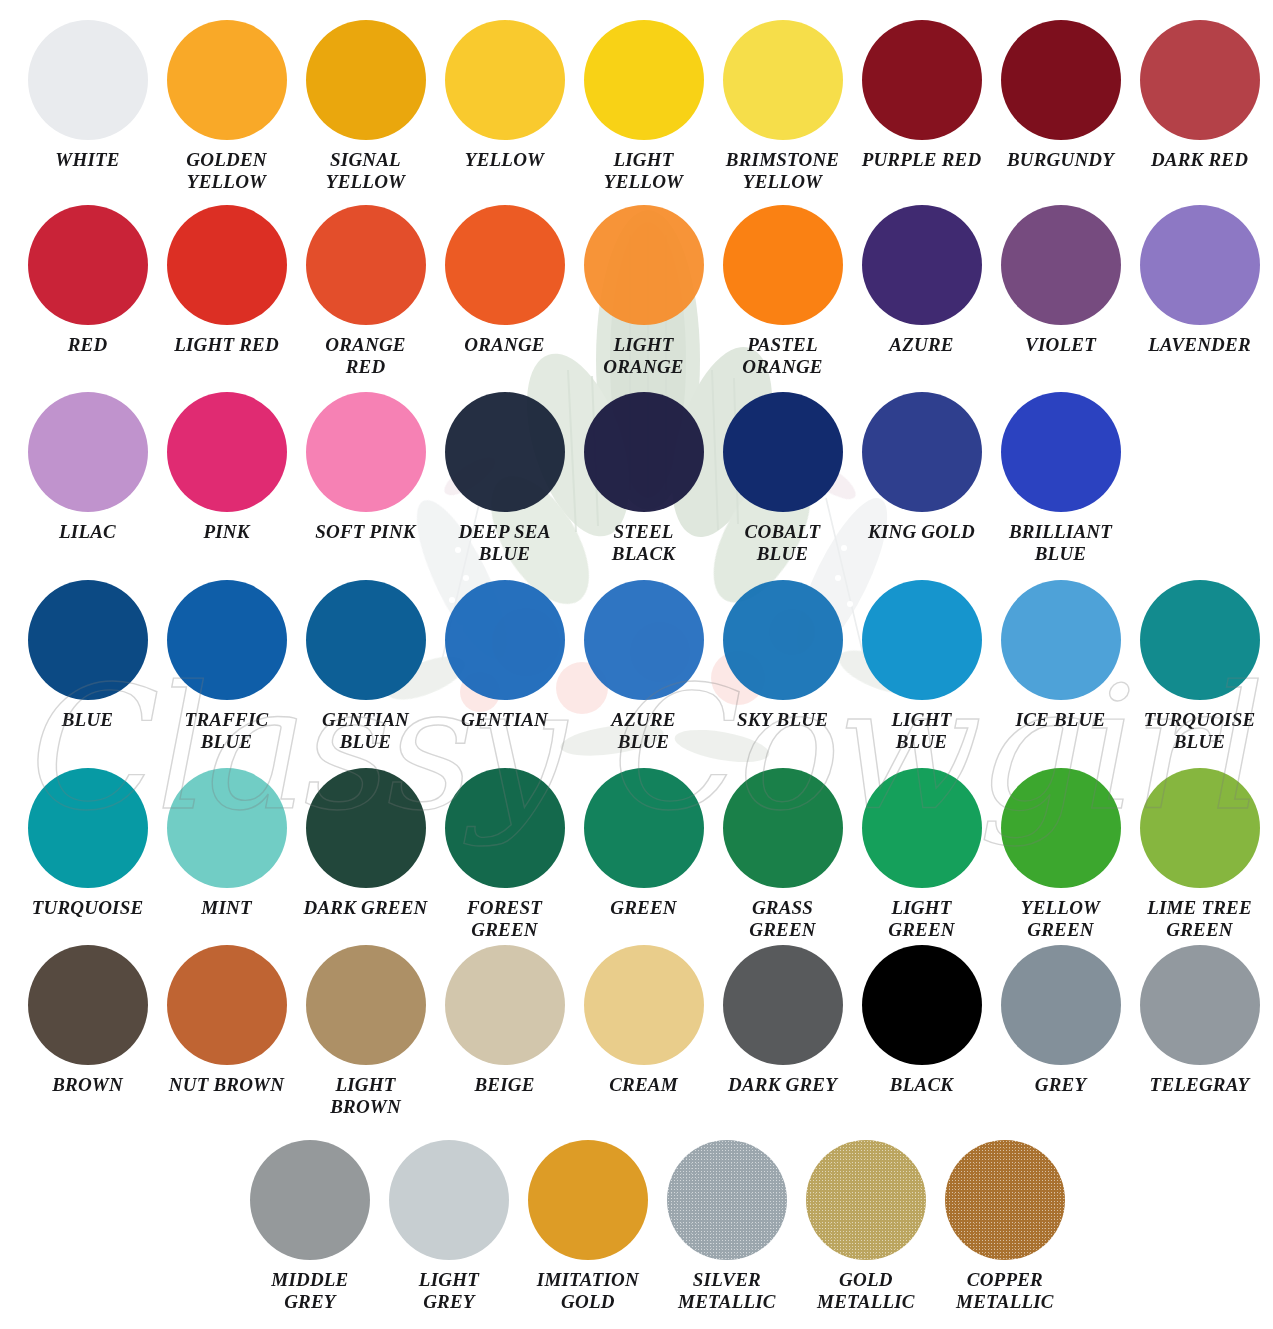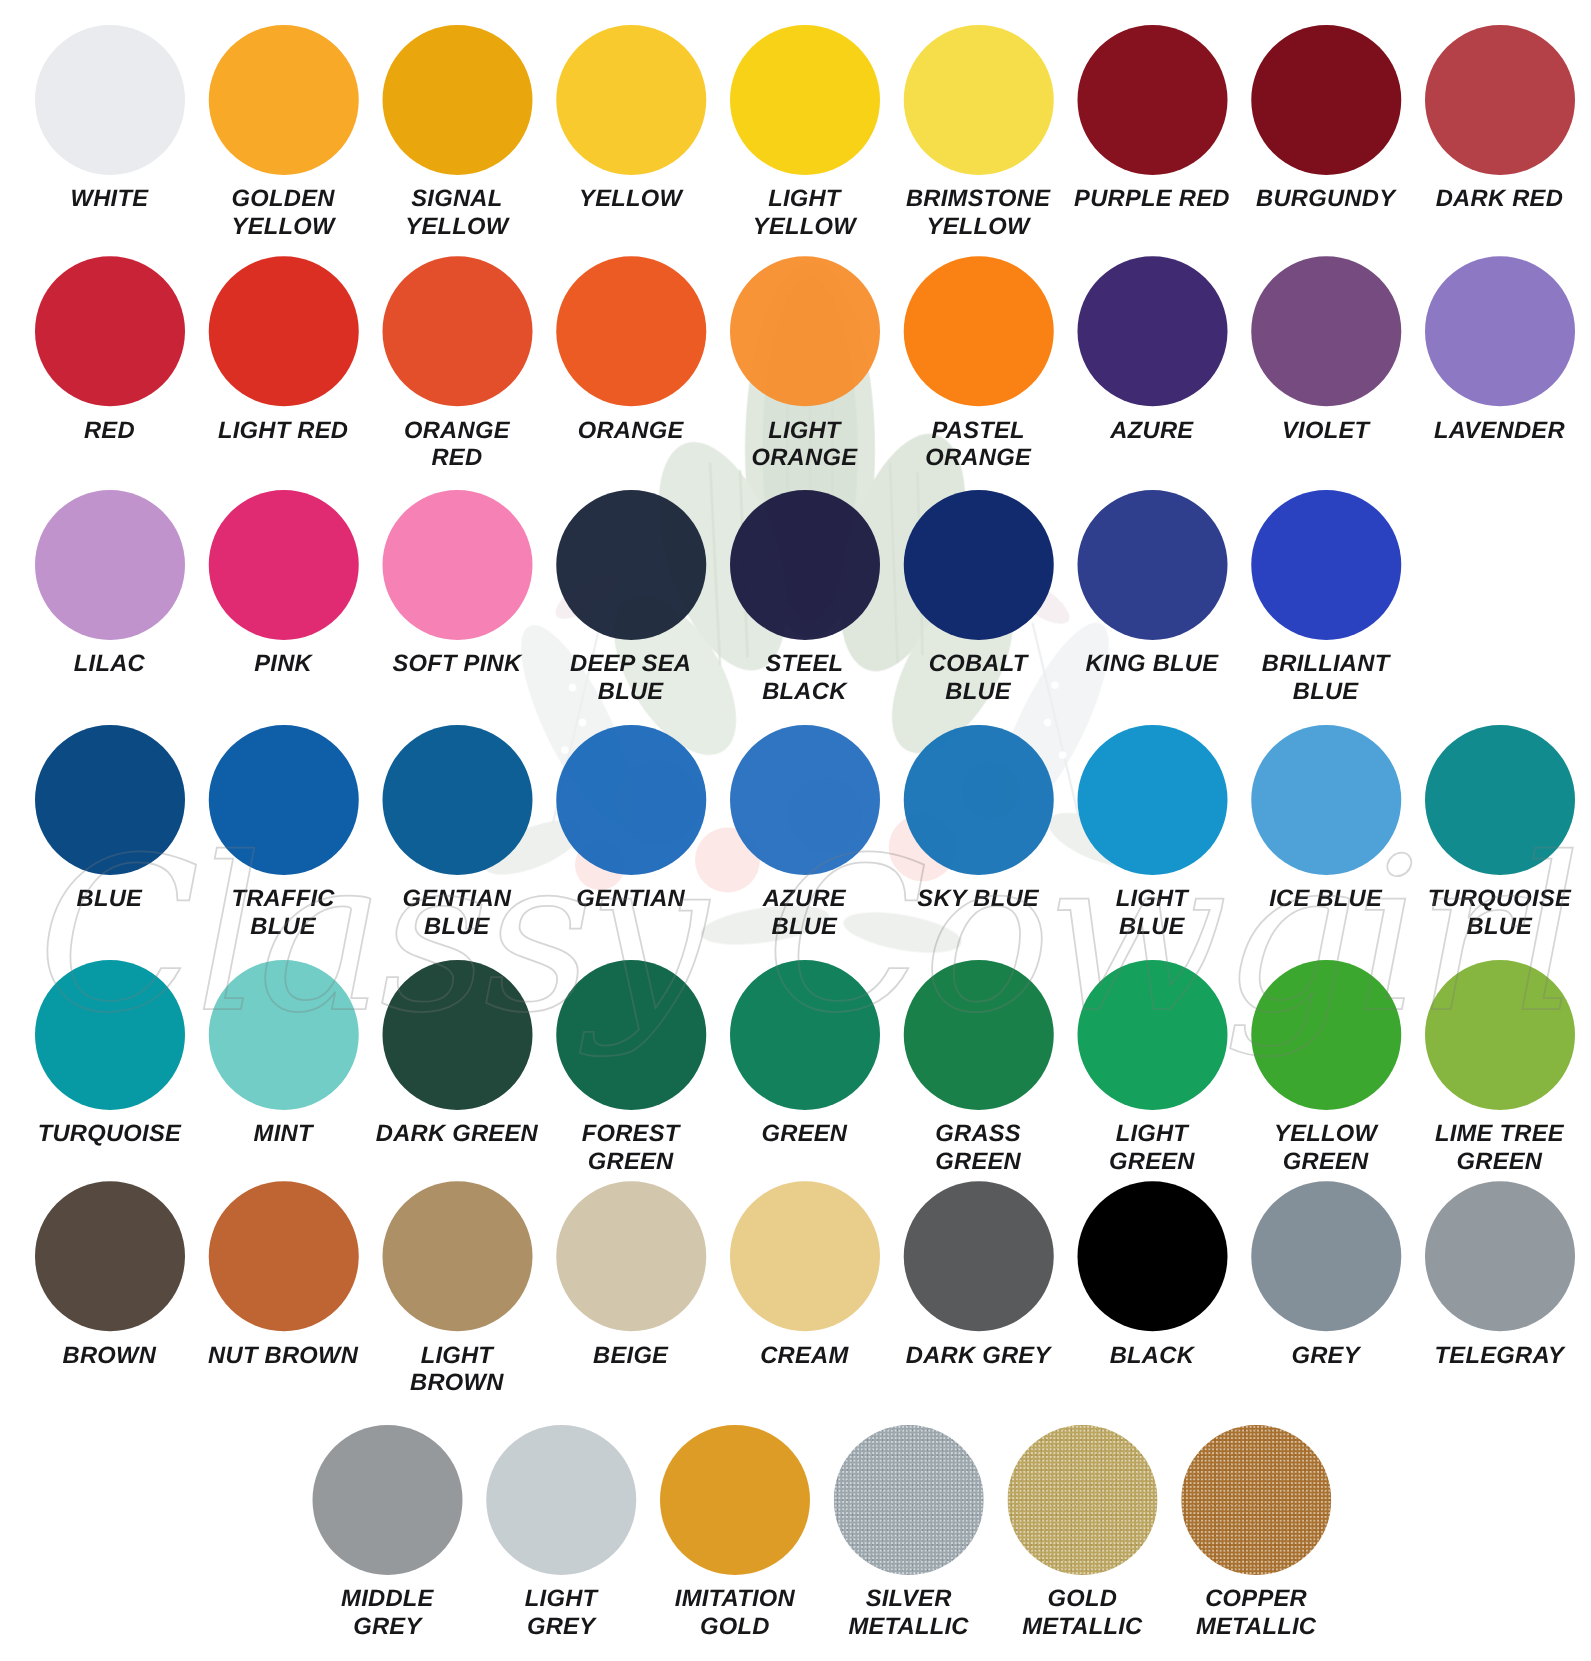--- a/index.html
+++ b/index.html
@@ -91,21 +91,21 @@
     align-items: center;
   }
   .swatch-dot {
     width: 120px;
     height: 120px;
     border-radius: 50%;
     flex: none;
   }
   .swatch-label {
     margin-top: 9px;
-    font-family: Liberation Sans, sans-serif;
+    font-family: Liberation Serif, serif;
     font-weight: bold;
     font-style: italic;
     font-size: 19px;
     line-height: 22px;
     letter-spacing: 0.2px;
     color: #17171a;
     text-align: center;
     width: 136px;
     white-space: pre-line;
   }
@@ -301,21 +301,21 @@
           <div class="swatch-label">STEEL
 BLACK</div>
         </div>
         <div class="swatch-cell">
           <div class="swatch-dot" style="background-color: rgb(18, 43, 110);"></div>
           <div class="swatch-label">COBALT
 BLUE</div>
         </div>
         <div class="swatch-cell">
           <div class="swatch-dot" style="background-color: rgb(47, 63, 142);"></div>
-          <div class="swatch-label">KING BLUE</div>
+          <div class="swatch-label">KING GOLD</div>
         </div>
         <div class="swatch-cell">
           <div class="swatch-dot" style="background-color: rgb(43, 66, 192);"></div>
           <div class="swatch-label">BRILLIANT
 BLUE</div>
         </div>
       </div>
       <div class="swatch-row" style="top: 580px; padding-left: 18px;">
         <div class="swatch-cell">
           <div class="swatch-dot" style="background-color: rgb(12, 74, 132);"></div>

